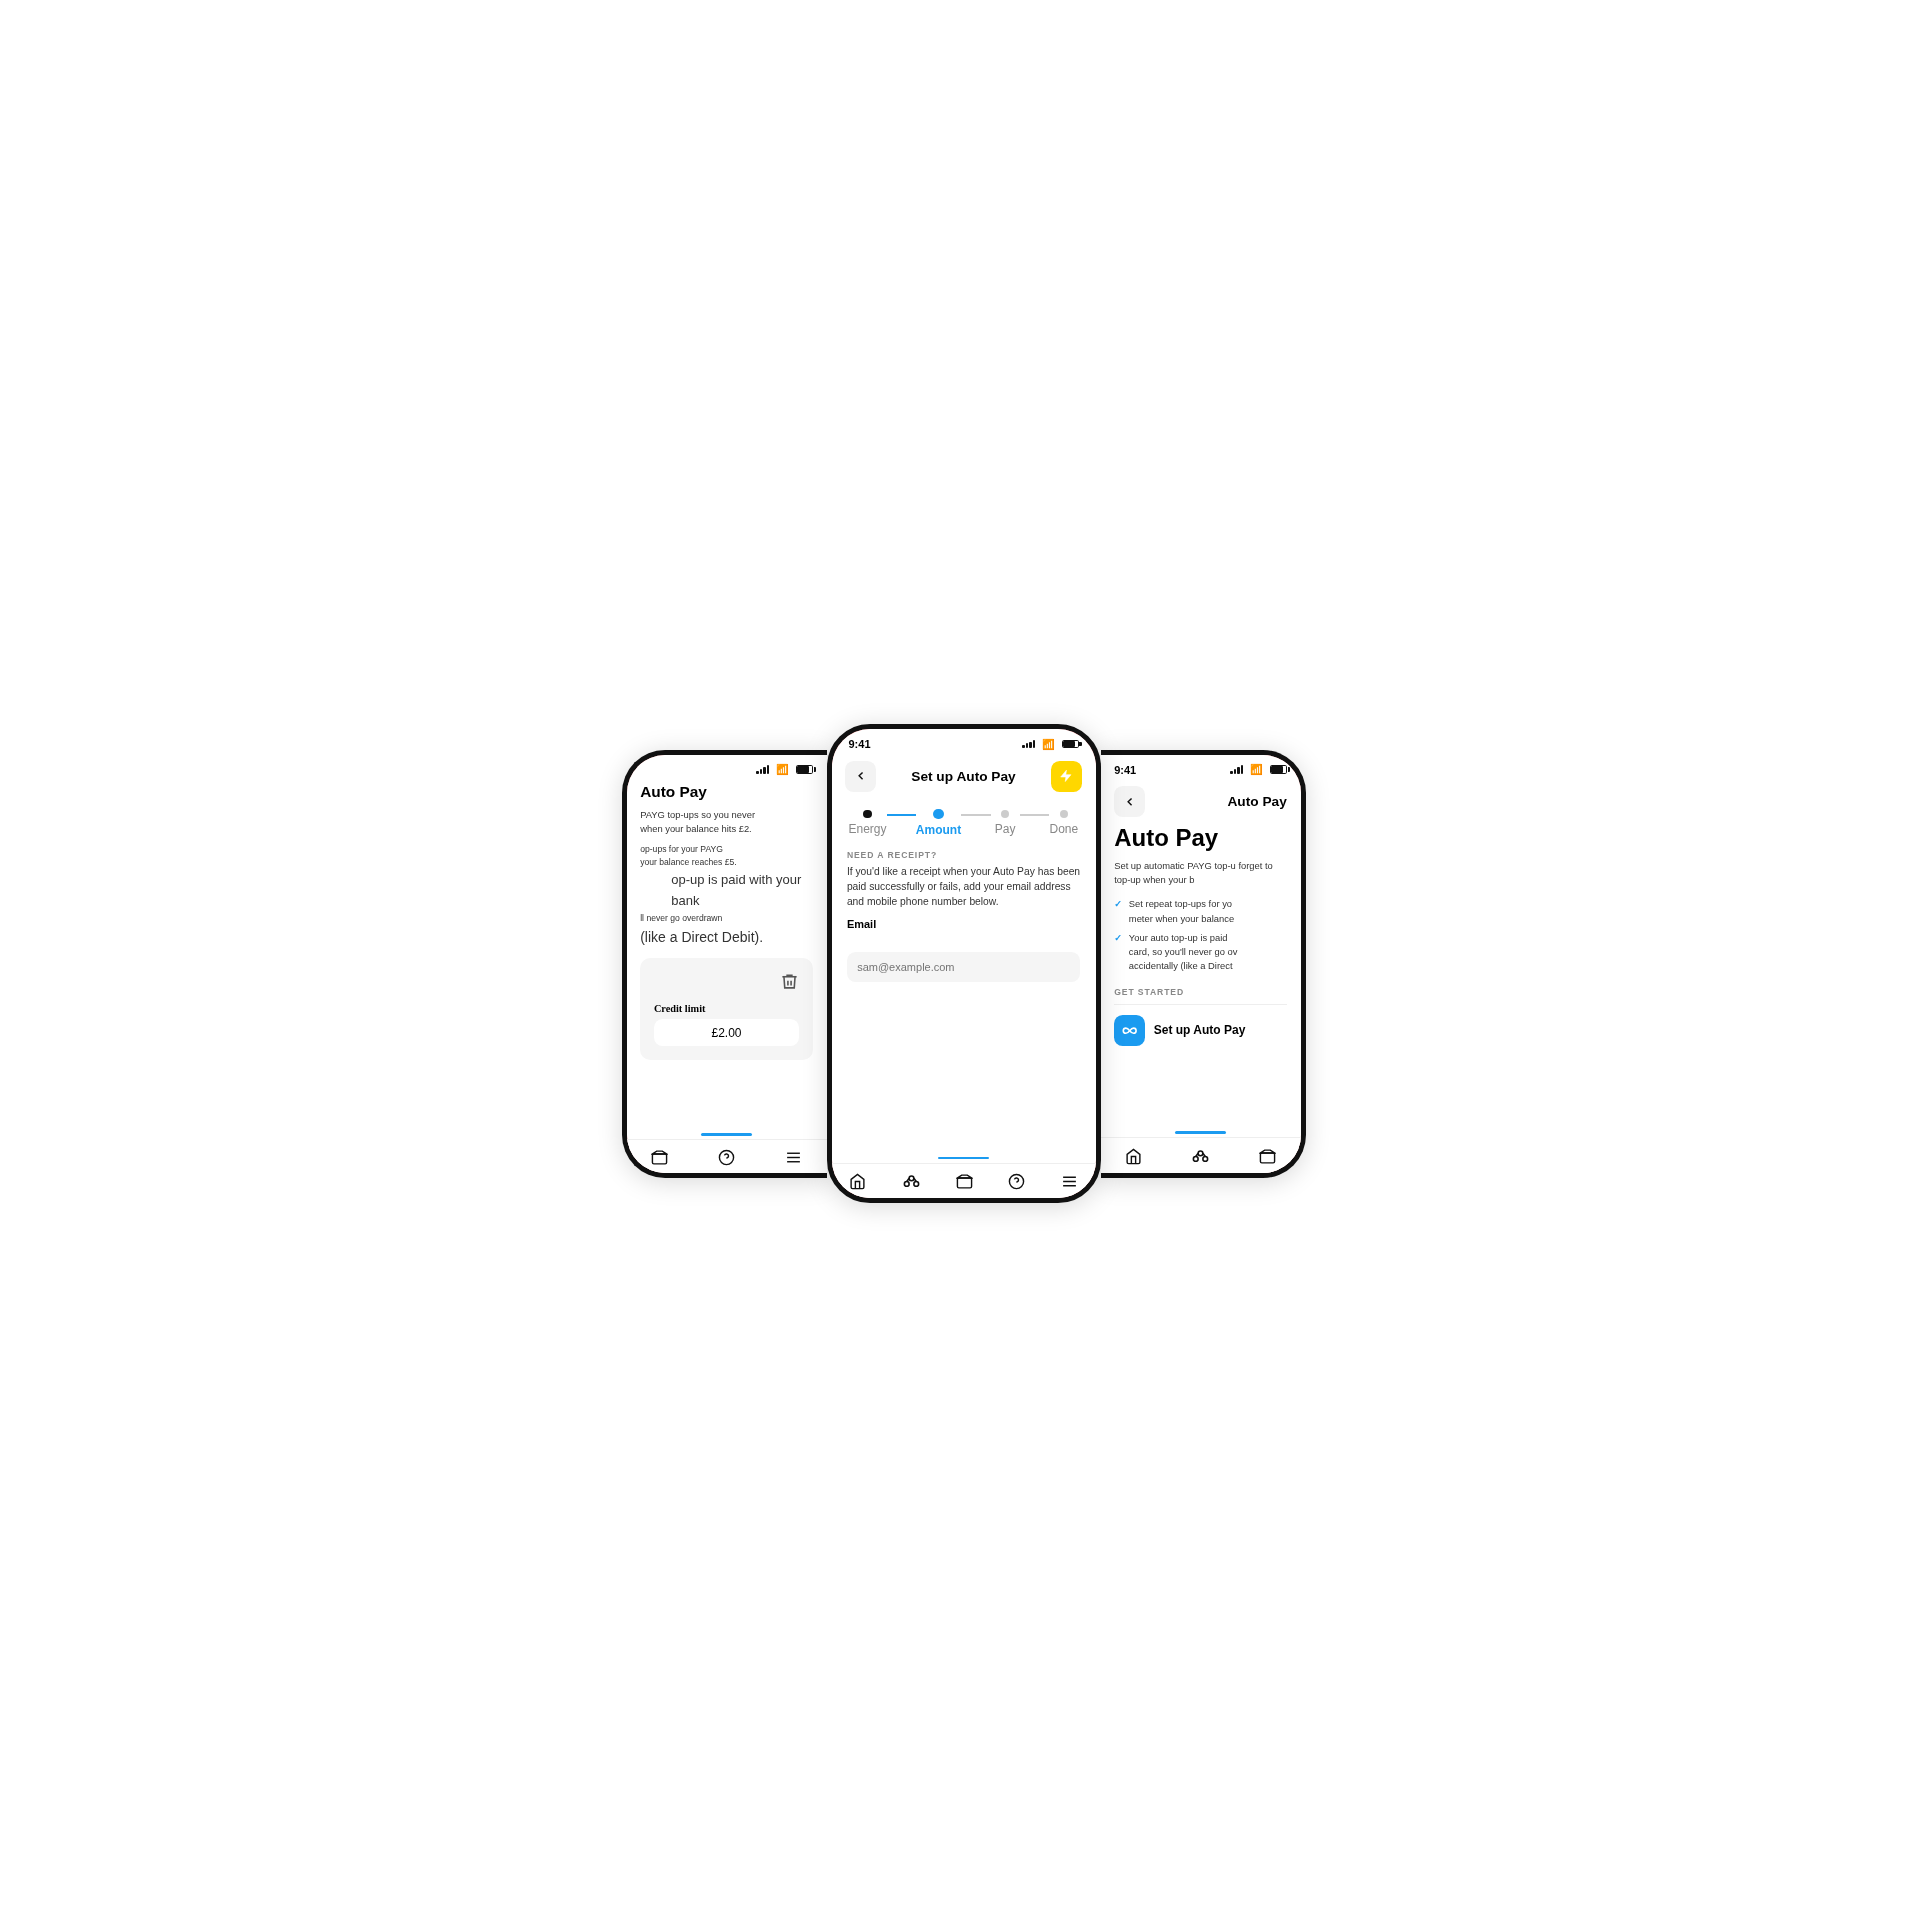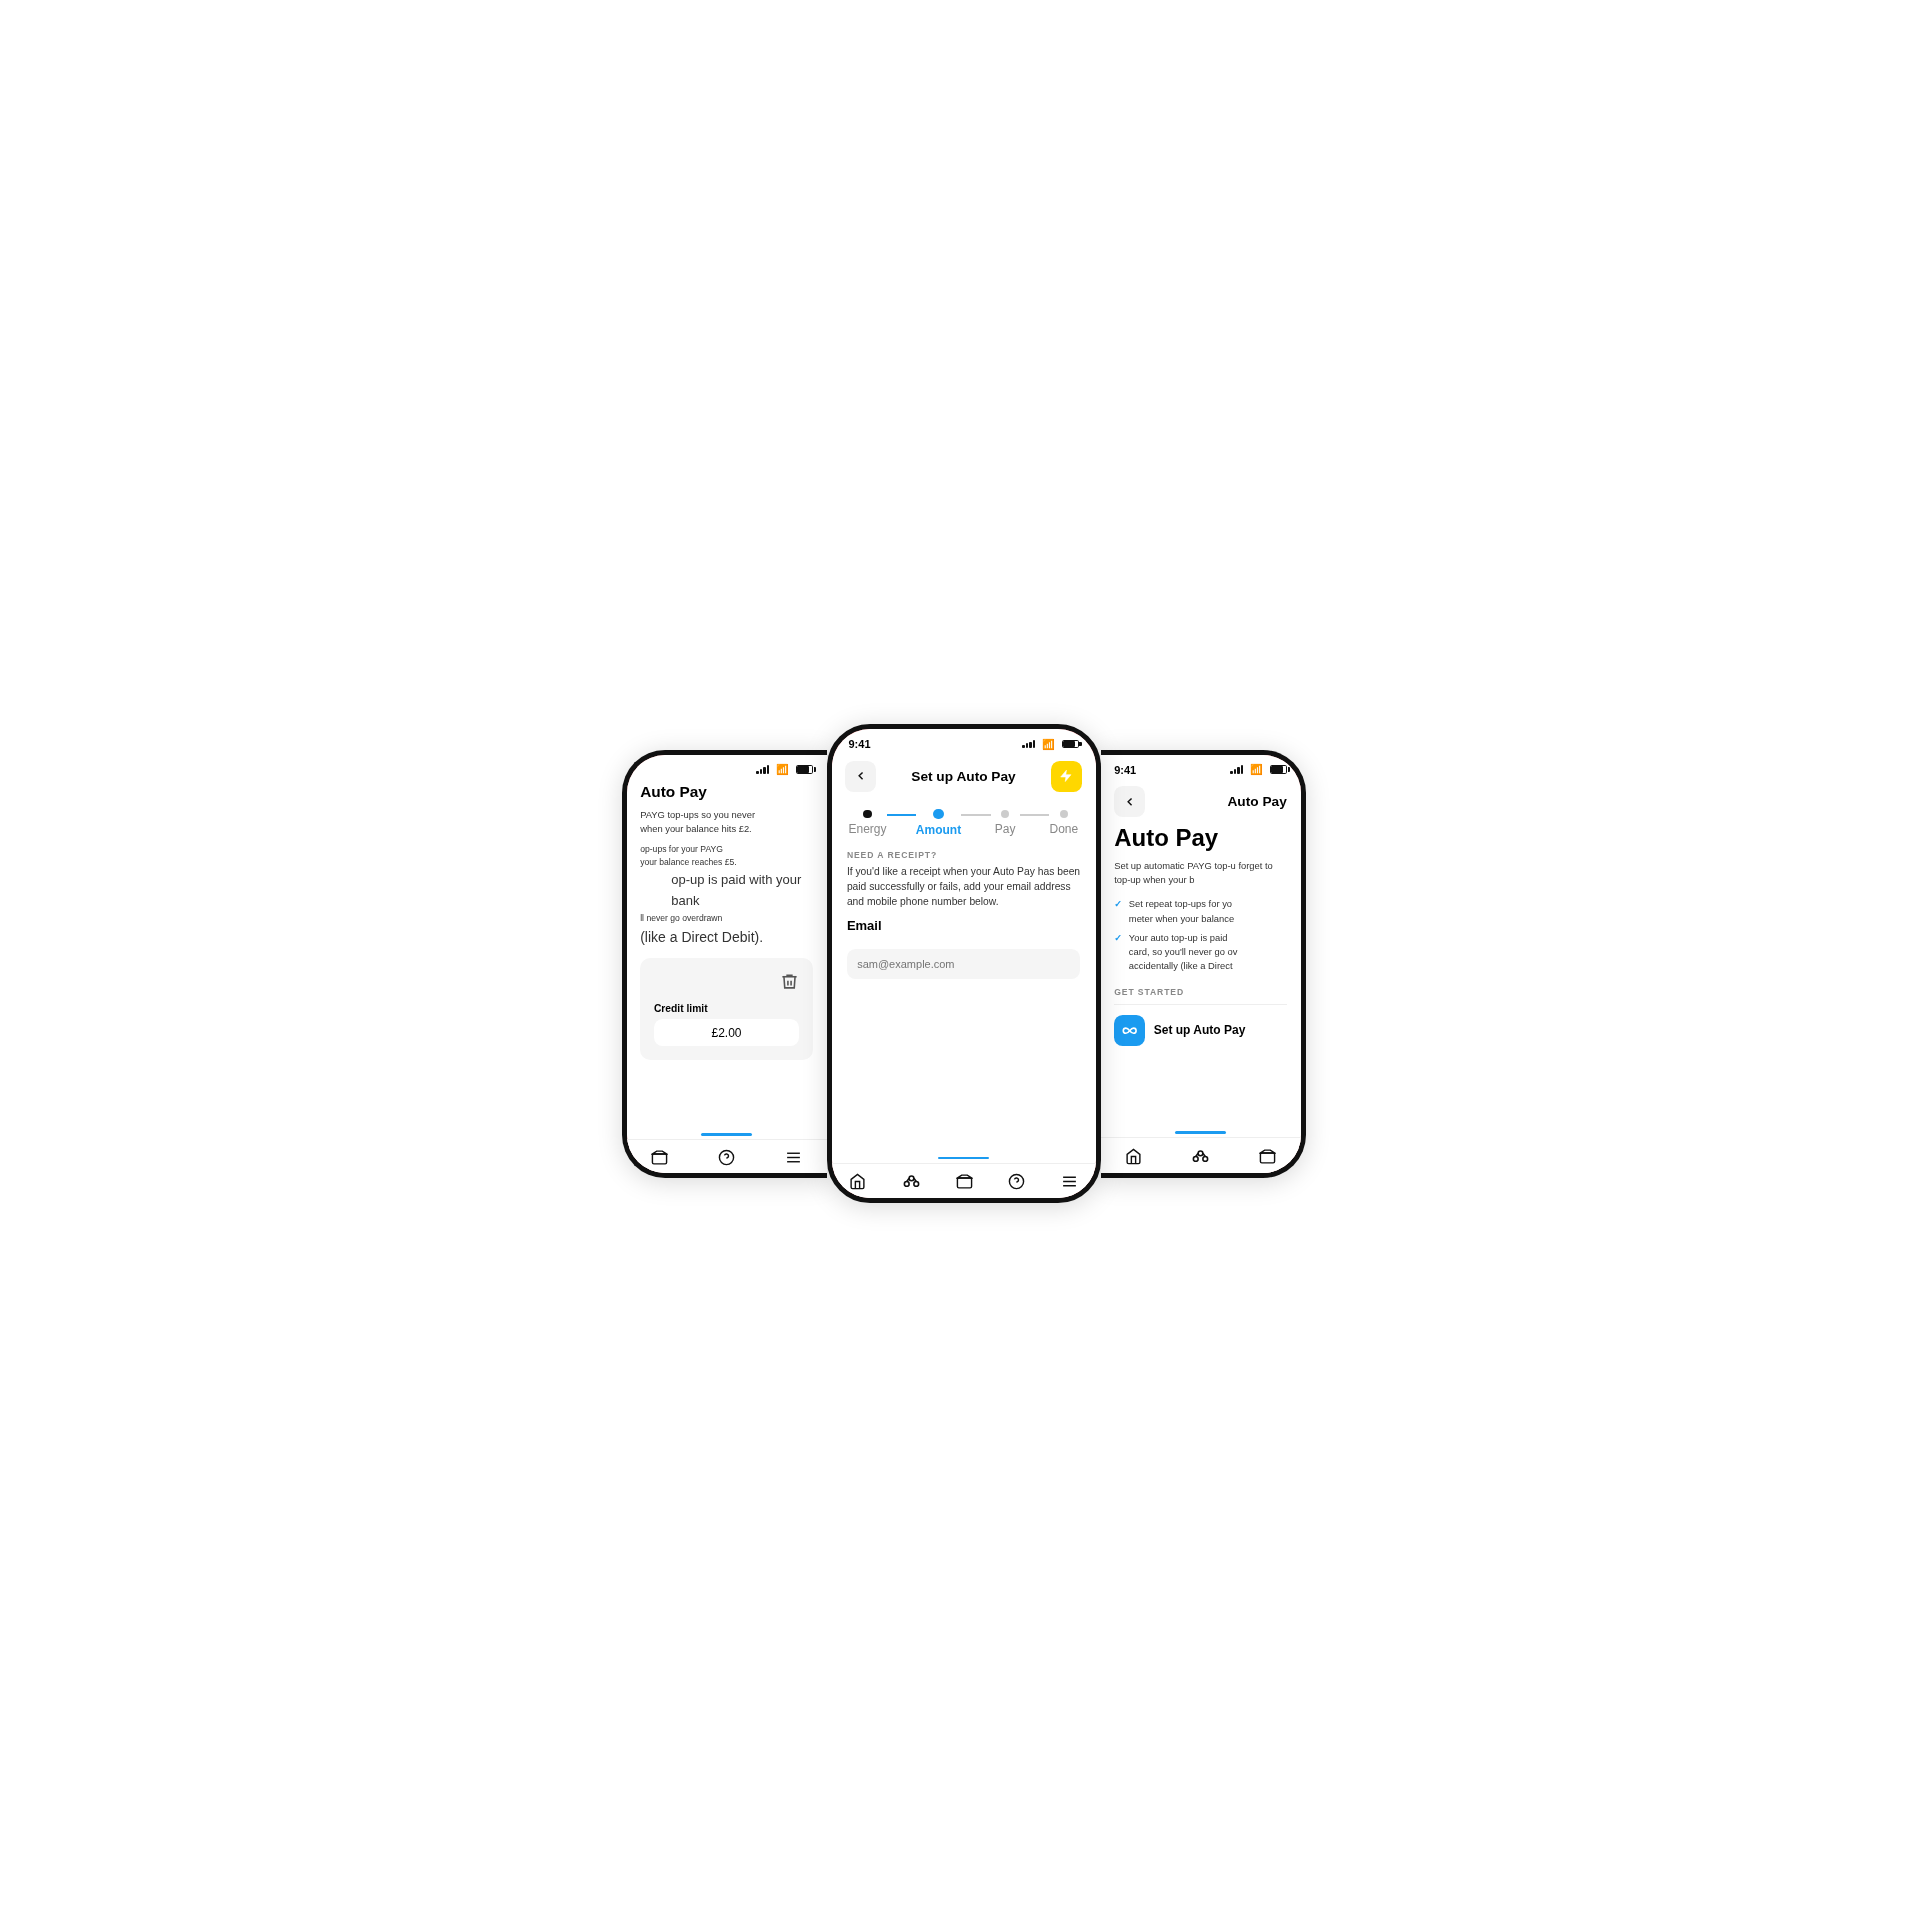--- a/index.html
+++ b/index.html
@@ -212,21 +212,21 @@
       color: #888;
       letter-spacing: 0.9px;
       margin-bottom: 3.4px;
     }
     .receipt-desc {
       font-size: 10.3px;
       color: #333;
       line-height: 1.5;
       margin-bottom: 8.6px;
     }
-    .field-label { font-size: 13px; font-weight: 600; margin-bottom: 16px; }
+    .field-label { font-size: 11px; font-weight: 600; margin-bottom: 22px; }
     .text-input {
       width: 100%;
       background: #f5f5f5;
       border: none;
       border-radius: 8.6px;
       padding: 8.6px 10.3px;
       font-size: 11px;
       color: #999;
     }
     
@@ -374,21 +374,21 @@
 
         <div class="delete-card">
           <div class="delete-icon">
             <svg width="19" height="19" viewBox="0 0 24 24" fill="none" stroke="#555" stroke-width="2">
               <polyline points="3 6 5 6 21 6"></polyline>
               <path d="M19 6l-1 14H6L5 6"></path>
               <path d="M10 11v6M14 11v6"></path>
               <path d="M9 6V4h6v2"></path>
             </svg>
           </div>
-          <p class="credit-label" style="text-align:left; width:100%;">Credit limit</p>
+          <p class="credit-label" style="text-align:left; width:100%;font-family:Liberation Serif, serif;">Credit limit</p>
           <div class="credit-value-box">
             <span>£2.00</span>
           </div>
         </div>
       </div>
 
       <div class="blue-line" style="margin-bottom:3.4px;"></div>
       <div class="left-bottom-nav">
         <div class="bottom-nav-item">
           <svg width="17" height="17" viewBox="0 0 24 24" fill="none" stroke="#111" stroke-width="2">

